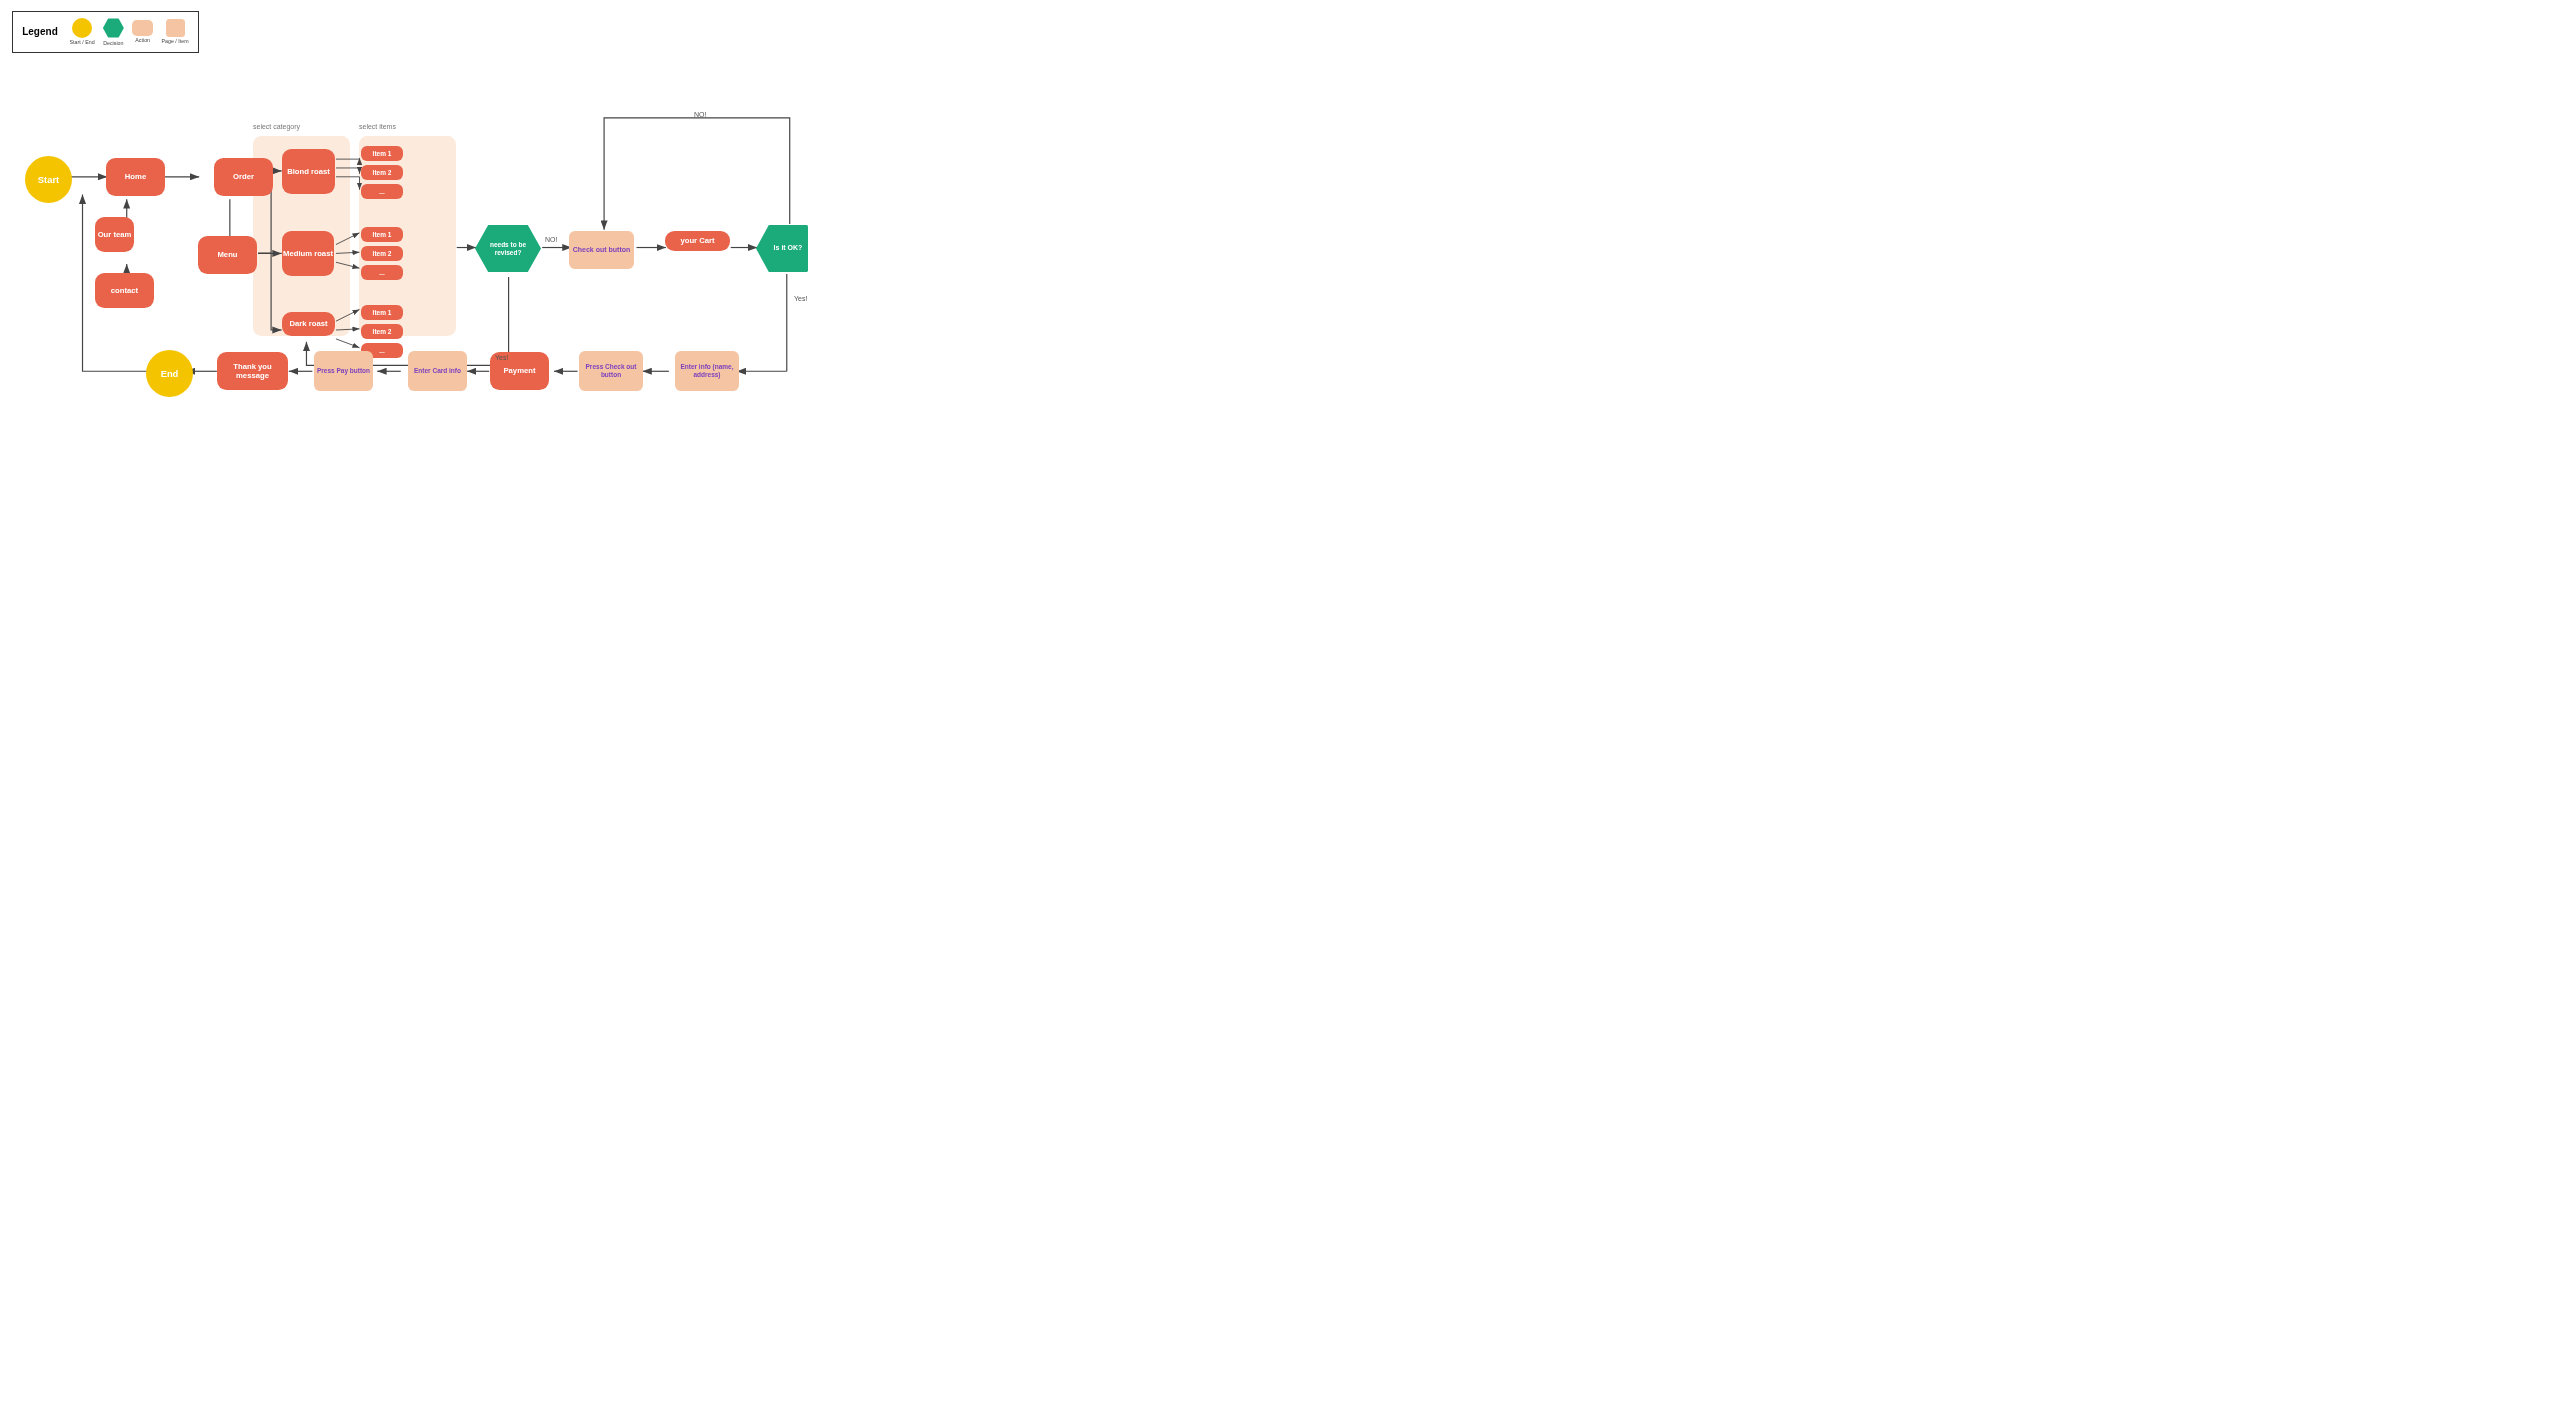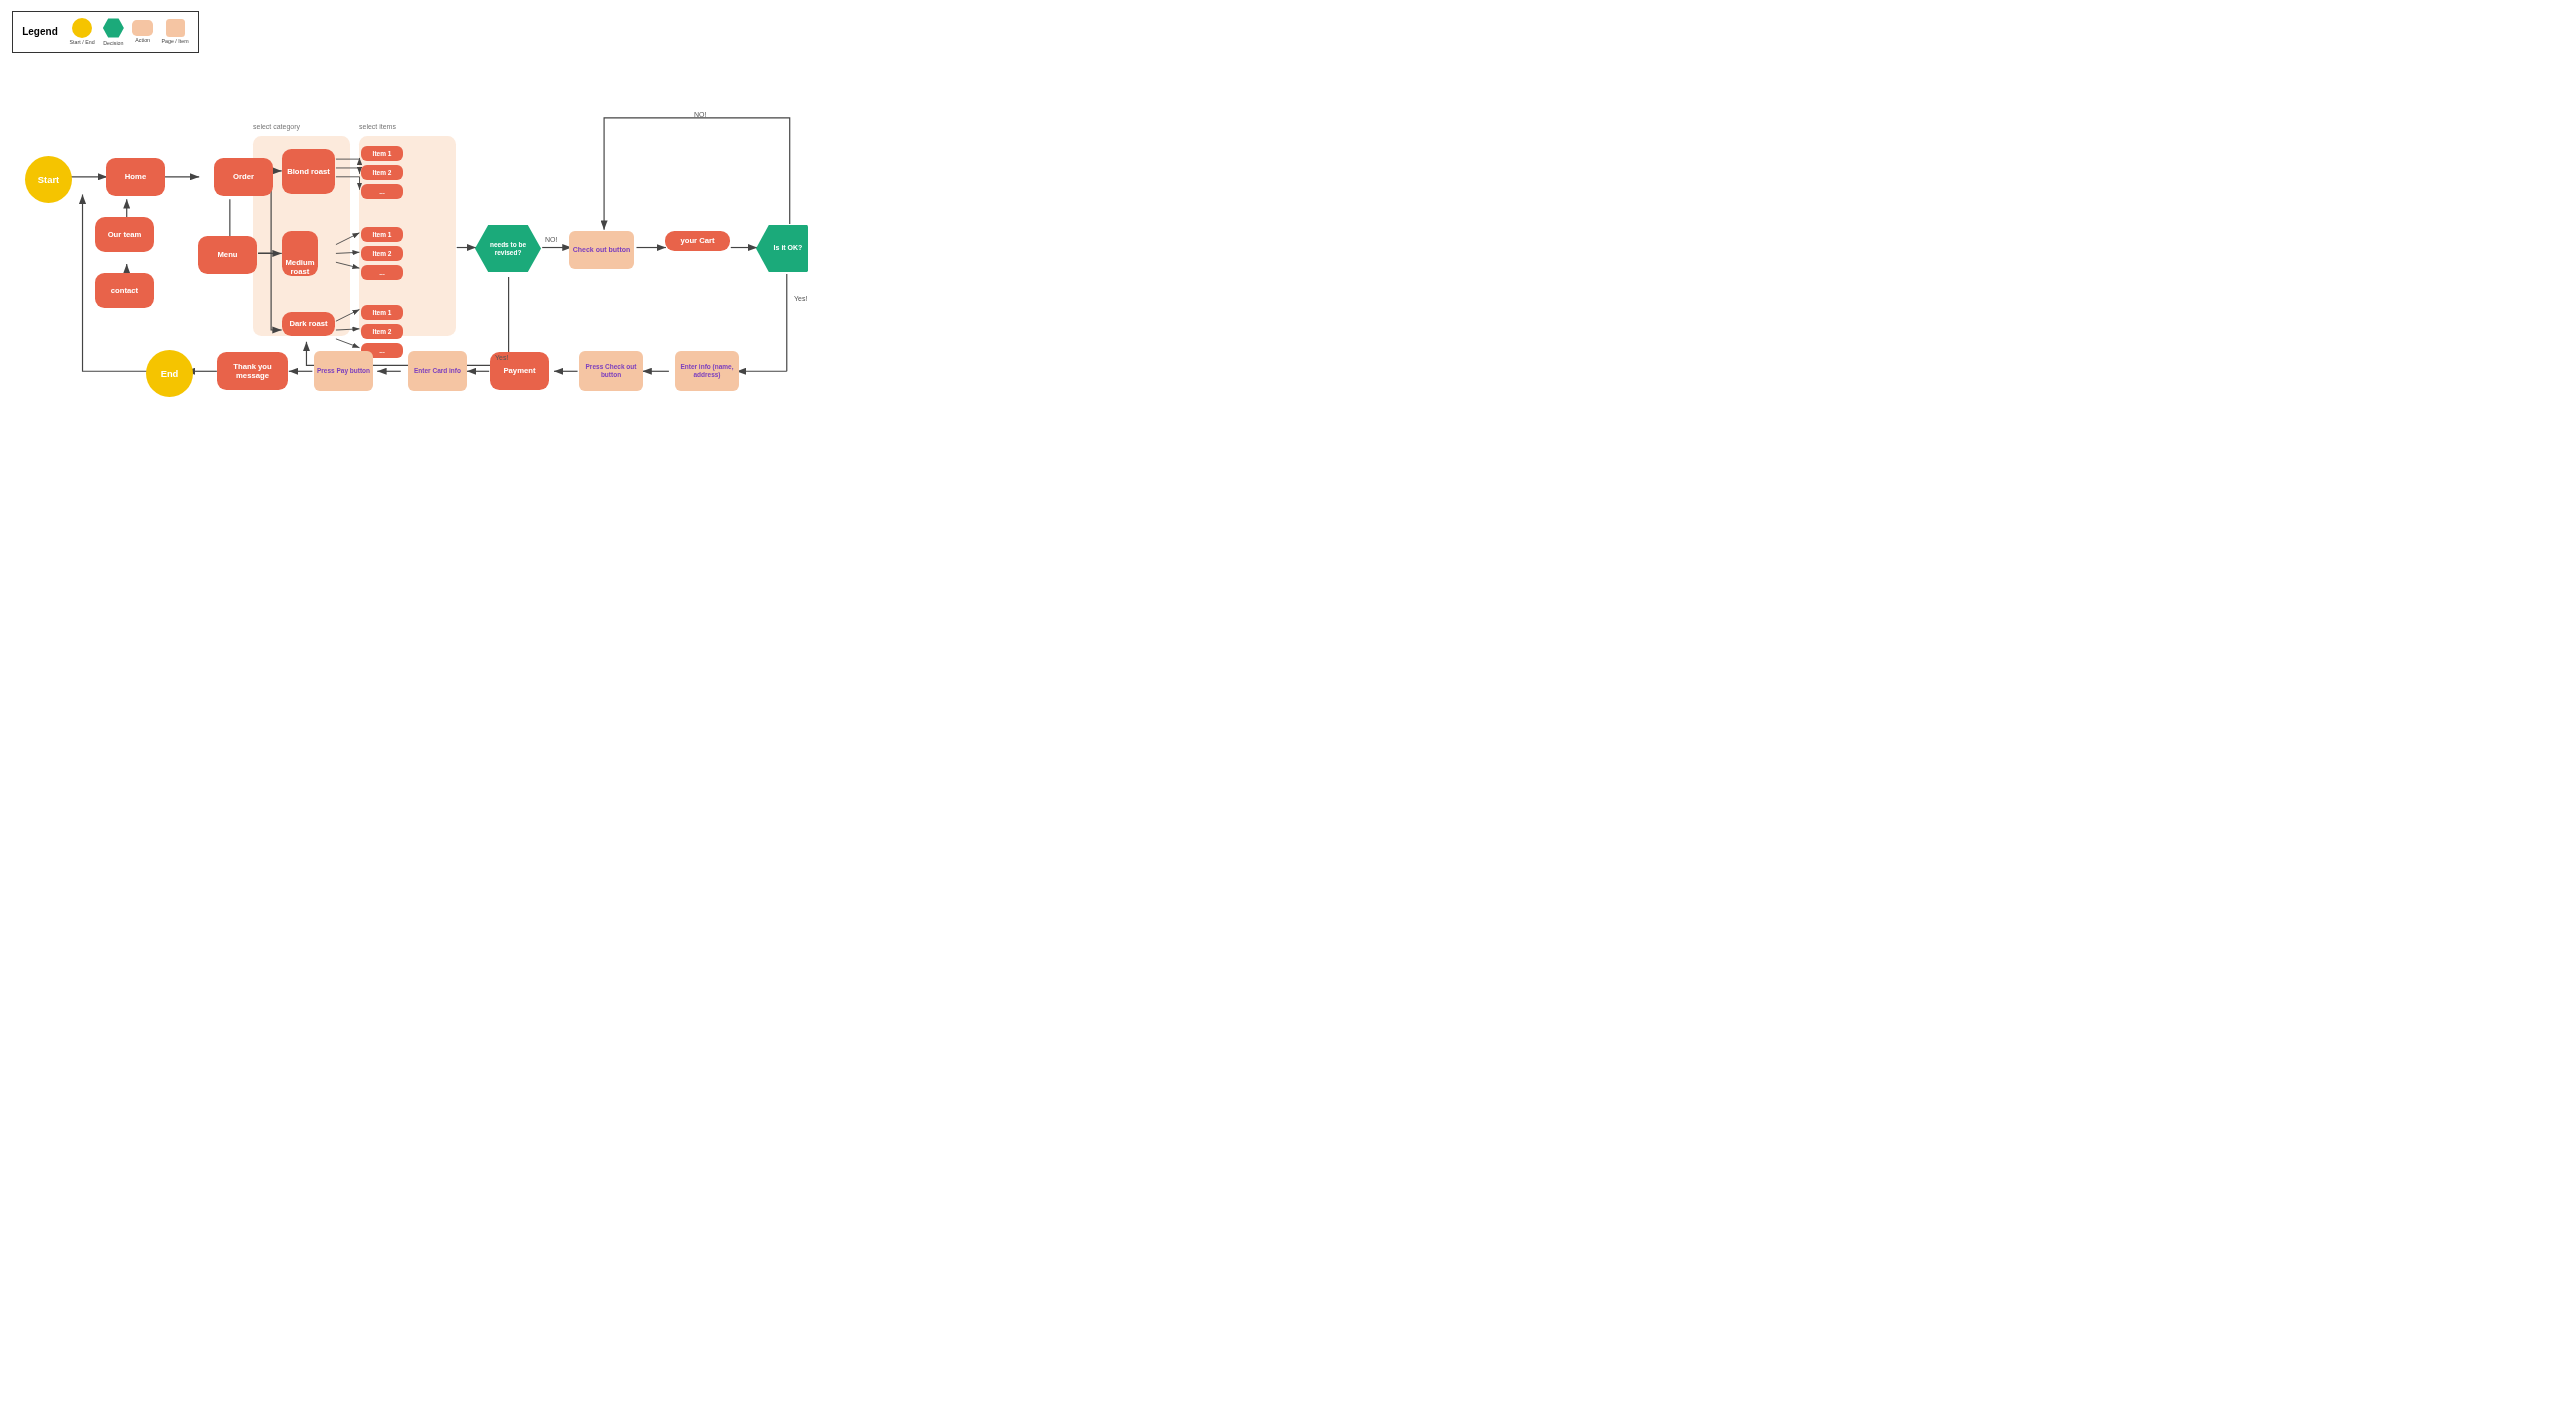--- a/index.html
+++ b/index.html
@@ -225,41 +225,41 @@
 </svg>
 
 <div class="node node-circle" style="left:25px; top:156px; width:47px; height:47px;">
   <span>Start</span>
 </div>
 
 <div class="node node-action" style="left:106px; top:158px; width:59px; height:38px;">
   <span>Home</span>
 </div>
 
-<div class="node node-action" style="left:95px; top:217px; width:59px; height:35px;border-radius:10px;">
+<div class="node node-action" style="left:95px; top:217px; width:39px; height:35px;">
   <span>Our team</span>
 </div>
 
 <div class="node node-action" style="left:95px; top:273px; width:59px; height:35px;">
   <span>contact</span>
 </div>
 
 <div class="node node-action" style="left:214px; top:158px; width:59px; height:38px;">
   <span>Order</span>
 </div>
 
 <div class="node node-action" style="left:198px; top:236px; width:59px; height:38px;">
   <span>Menu</span>
 </div>
 
 <div class="node node-action" style="left:282px; top:149px; width:53px; height:45px;">
   <span>Blond roast</span>
 </div>
 
-<div class="node node-action" style="left:282px; top:231px; width:36px; height:45px;align-items:flex-end;">
+<div class="node node-action" style="left:282px; top:231px; width:52px; height:45px;">
   <span>Medium roast</span>
 </div>
 
 <div class="node node-action" style="left:282px; top:312px; width:53px; height:24px;">
   <span>Dark roast</span>
 </div>
 
 <div class="node node-page-red" style="left:361px; top:146px; width:42px; height:15.3px;">
     <span>Item 1</span>
   </div>

